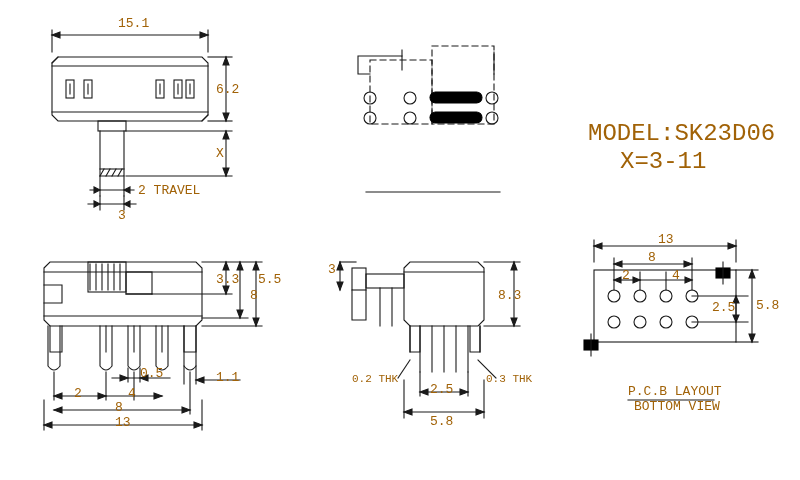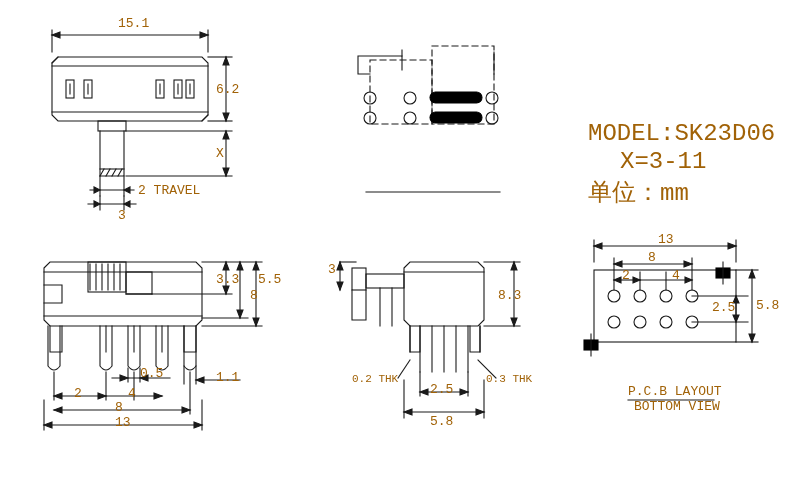--- a/index.html
+++ b/index.html
@@ -270,21 +270,20 @@
 
   <div class="lbl txt-md" style="left:118px;top:16px;">15.1</div>
   <div class="lbl txt-md" style="left:216px;top:82px;">6.2</div>
   <div class="lbl txt-md" style="left:216px;top:146px;">X</div>
   <div class="lbl txt-md" style="left:138px;top:183px;">2 TRAVEL</div>
   <div class="lbl txt-md" style="left:118px;top:208px;">3</div>
 
 
   <div class="lbl txt-xl" style="left:588px;top:120px;">MODEL:SK23D06</div>
   <div class="lbl txt-xl" style="left:620px;top:148px;">X=3-11</div>
-  <div class="lbl txt-xl" style="left:588px;top:176px;">单位：mm</div>
 
   <div class="lbl txt-md" style="left:216px;top:272px;">3.3</div>
   <div class="lbl txt-md" style="left:230px;top:272px;margin-left:28px;">5.5</div>
   <div class="lbl txt-md" style="left:250px;top:288px;">8</div>
   <div class="lbl txt-md" style="left:140px;top:366px;">0.5</div>
   <div class="lbl txt-md" style="left:216px;top:370px;">1.1</div>
   <div class="lbl txt-md" style="left:74px;top:386px;">2</div>
   <div class="lbl txt-md" style="left:128px;top:386px;">4</div>
   <div class="lbl txt-md" style="left:115px;top:400px;">8</div>
   <div class="lbl txt-md" style="left:115px;top:415px;">13</div>

